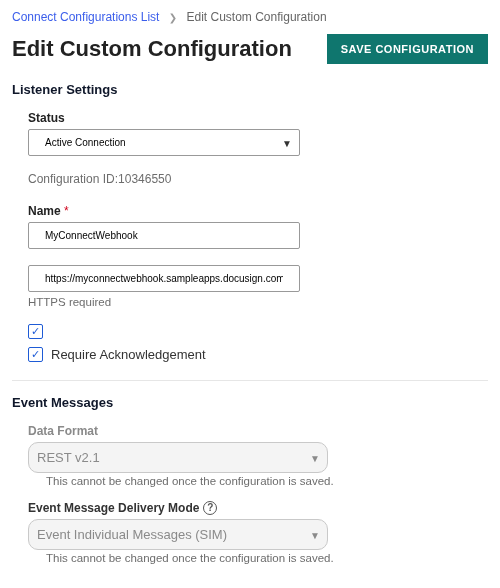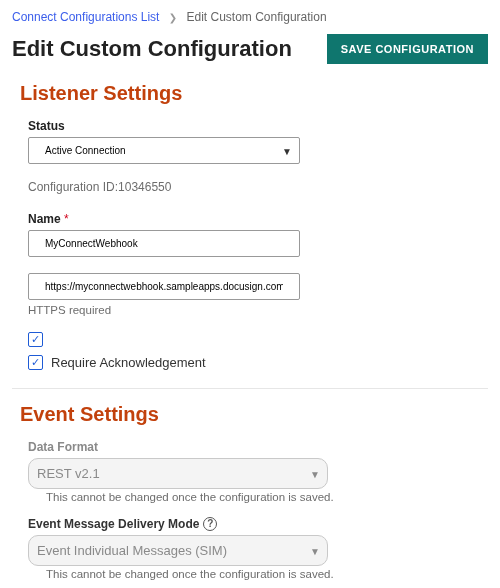--- a/index.html
+++ b/index.html
@@ -46,24 +46,24 @@
     background: #0f766e;
     color: #fff;
     border: none;
     font-size: 11px;
     font-weight: 700;
     letter-spacing: .5px;
     padding: 9px 14px;
     cursor: pointer;
   }
   h2 {
-    font-size: 20px;
-    font-weight: 700;
-    margin: 4px 0 14px 8px;
-    color: #c2410c;
+    font-size: 13px;
+    font-weight: 700;
+    margin: 4px 0 14px 0;
+    color: #0f172a;
   }
   .section-inner {
     padding-left: 16px;
   }
   .field-label {
     font-size: 12px;
     font-weight: 700;
     margin-bottom: 4px;
     color: #222;
   }
@@ -234,21 +234,21 @@
       <span class="cb">
         <span>✓</span>
       </span>
       <span>Require Acknowledgement</span>
     </div>
 
   </div>
 
   <hr class="divider">
 
-  <h2>Event Settings</h2>
+  <h2>Event Messages</h2>
 
   <div class="section-inner">
 
     <div class="field-block" style="margin-bottom:14px;">
       <div class="disabled-label">Data Format</div>
       <div class="select-disabled">
         <div class="sel">REST v2.1</div>
         <span class="caret">▼</span>
       </div>
       <div class="helper2">This cannot be changed once the configuration is saved.</div>

